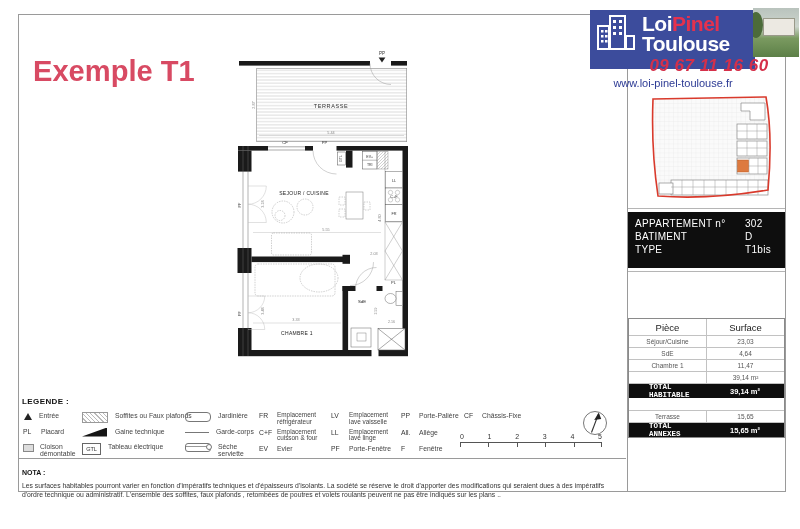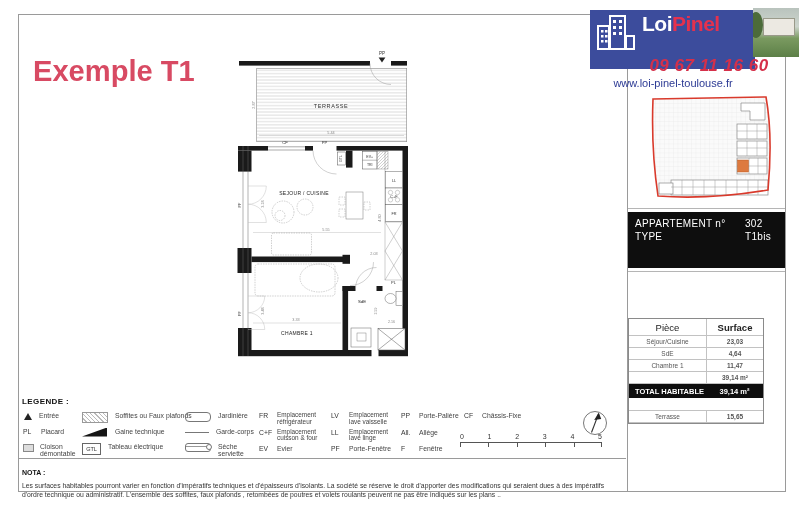--- a/index.html
+++ b/index.html
@@ -20,29 +20,29 @@
   .website{left:582px;top:77px;width:182px;text-align:center;font-size:11px;font-weight:normal;color:#2c3a94;}
   .photo{left:753px;top:8px;width:46px;height:49px;
          background:linear-gradient(180deg,#b9c3bd 0%,#cdd5cd 38%,#7a9a60 62%,#5c7f47 100%);overflow:hidden;}
   .photo .bld{position:absolute;left:10px;top:10px;width:30px;height:16px;background:#ece9e2;border:1px solid #9a9a8a;}
   .photo .tree{position:absolute;left:-4px;top:4px;width:14px;height:26px;background:#4c6b3a;border-radius:50%;}
   
   .infopanel{left:628px;top:212px;width:143px;height:46px;background:#0e0e0e;color:#fff;padding:5px 7px;}
   .inforow{display:flex;font-size:10px;line-height:13px;letter-spacing:.3px;}
   .inforow .lbl{width:110px;} 
   
-  .stable{left:628px;top:318px;width:136px;border:1px solid #8a8a8a;font-size:6.5px;color:#555;box-sizing:border-box;}
+  .stable{left:628px;top:318px;width:157px;border:1px solid #8a8a8a;font-size:6.5px;color:#555;box-sizing:border-box;}
   .strow{display:flex;align-items:center;border-bottom:1px solid #c2c2c2;}
   .stc1{width:77px;text-align:center;border-right:1px solid #c2c2c2;align-self:stretch;
         display:flex;align-items:center;justify-content:center;}
-  .stc2{flex:1;text-align:center;font-weight:bold;}
+  .stc2{flex:1;text-align:center;}
   .sthead{height:16px;font-size:9.5px;color:#222;}
   .strdata{height:11px;}
   .sttotal{height:14px;background:#0e0e0e;color:#fff;font-size:7.5px;font-weight:bold;border-bottom:none;}
-  .sttotal .tl{width:77px;padding-left:6px;box-sizing:border-box;}
+  .sttotal .tl{width:77px;padding-left:20px;box-sizing:border-box;font-family:Liberation Mono, monospace;}
   .sttotal .tv{flex:1;text-align:center;}
   .stspacer{height:12px;border-bottom:none;}
   
   .lg-title{left:22px;top:397px;font-size:8px;font-weight:bold;color:#111;letter-spacing:.4px;}
   .lg-col{position:absolute;top:412px;}
   .lg-item{display:flex;gap:3px;height:15.5px;font-size:6.8px;color:#444;align-items:flex-start;}
   .lg-abbr{width:15px;flex:0 0 auto;color:#333;}
   .lg-lab{line-height:1.1;}
   .lg-lab2{width:52px;font-size:6.4px;line-height:1.08;}
   .sym{flex:0 0 auto;display:inline-block;}
@@ -93,20 +93,21 @@
         <rect x="24" y="18" width="3" height="3"></rect>
       <rect x="6" y="16" width="2.5" height="2.5"></rect>
         <rect x="10" y="16" width="2.5" height="2.5"></rect>
       <rect x="6" y="21" width="2.5" height="2.5"></rect>
         <rect x="10" y="21" width="2.5" height="2.5"></rect>
       <rect x="6" y="26" width="2.5" height="2.5"></rect>
         <rect x="10" y="26" width="2.5" height="2.5"></rect>
     </g>
   </svg>
   <div class="logo-line" style="top:3px"><span class="logo-loi">Loi</span><span class="logo-pinel">Pinel</span></div>
+  <div class="logo-line logo-toulouse" style="top:23px">Toulouse</div>
 </div>
 <div class="abs photo">
   <span class="bld"></span>
   <span class="tree"></span>
 </div>
 <div class="abs phone">09 67 11 16 60</div>
 <div class="abs website">www.loi-pinel-toulouse.fr</div>
 
 <svg class="abs" style="left:646px;top:94px" width="142" height="112" viewBox="0 0 142 112">
   <defs>
@@ -140,20 +141,24 @@
 
 <div class="abs hline" style="left:628px;top:208px;width:157px"></div>
 <div class="abs hline" style="left:628px;top:271px;width:157px"></div>
 
 <div class="abs infopanel">
   <div class="inforow">
     <span class="lbl">APPARTEMENT n°</span>
     <span class="val">302</span>
   </div>
   <div class="inforow">
+    <span class="lbl">BATIMENT</span>
+    <span class="val">D</span>
+  </div>
+  <div class="inforow">
     <span class="lbl">TYPE</span>
     <span class="val">T1bis</span>
   </div>
 </div>
 
 <div class="abs stable">
   <div class="strow sthead">
     <div class="stc1">Pièce</div>
     <div class="stc2">Surface</div>
   </div>
@@ -174,20 +179,24 @@
     <div class="stc2">39,14 m²</div>
   </div>
   <div class="strow sttotal">
     <div class="tl">TOTAL HABITABLE</div>
     <div class="tv">39,14 m²</div>
   </div>
   <div class="strow stspacer"></div>
   <div class="strow strdata" style="border-top:1px solid #c2c2c2">
     <div class="stc1">Terrasse</div>
     <div class="stc2">15,65</div>
+  </div>
+  <div class="strow sttotal">
+    <div class="tl">TOTAL ANNEXES</div>
+    <div class="tv">15,65 m²</div>
   </div>
 </div>
 
 <svg class="abs" style="left:225px;top:40px" width="210" height="340" viewBox="0 0 210 340">
   <defs>
     <pattern id="hatchH" width="4" height="3.2" patternUnits="userSpaceOnUse">
       <path d="M0 1.6 H4" stroke="#aaa" stroke-width="0.45"></path>
     </pattern>
     <pattern id="hatchD" width="3" height="3" patternUnits="userSpaceOnUse">
       <path d="M0 3 L3 0" stroke="#999" stroke-width="0.45"></path>

